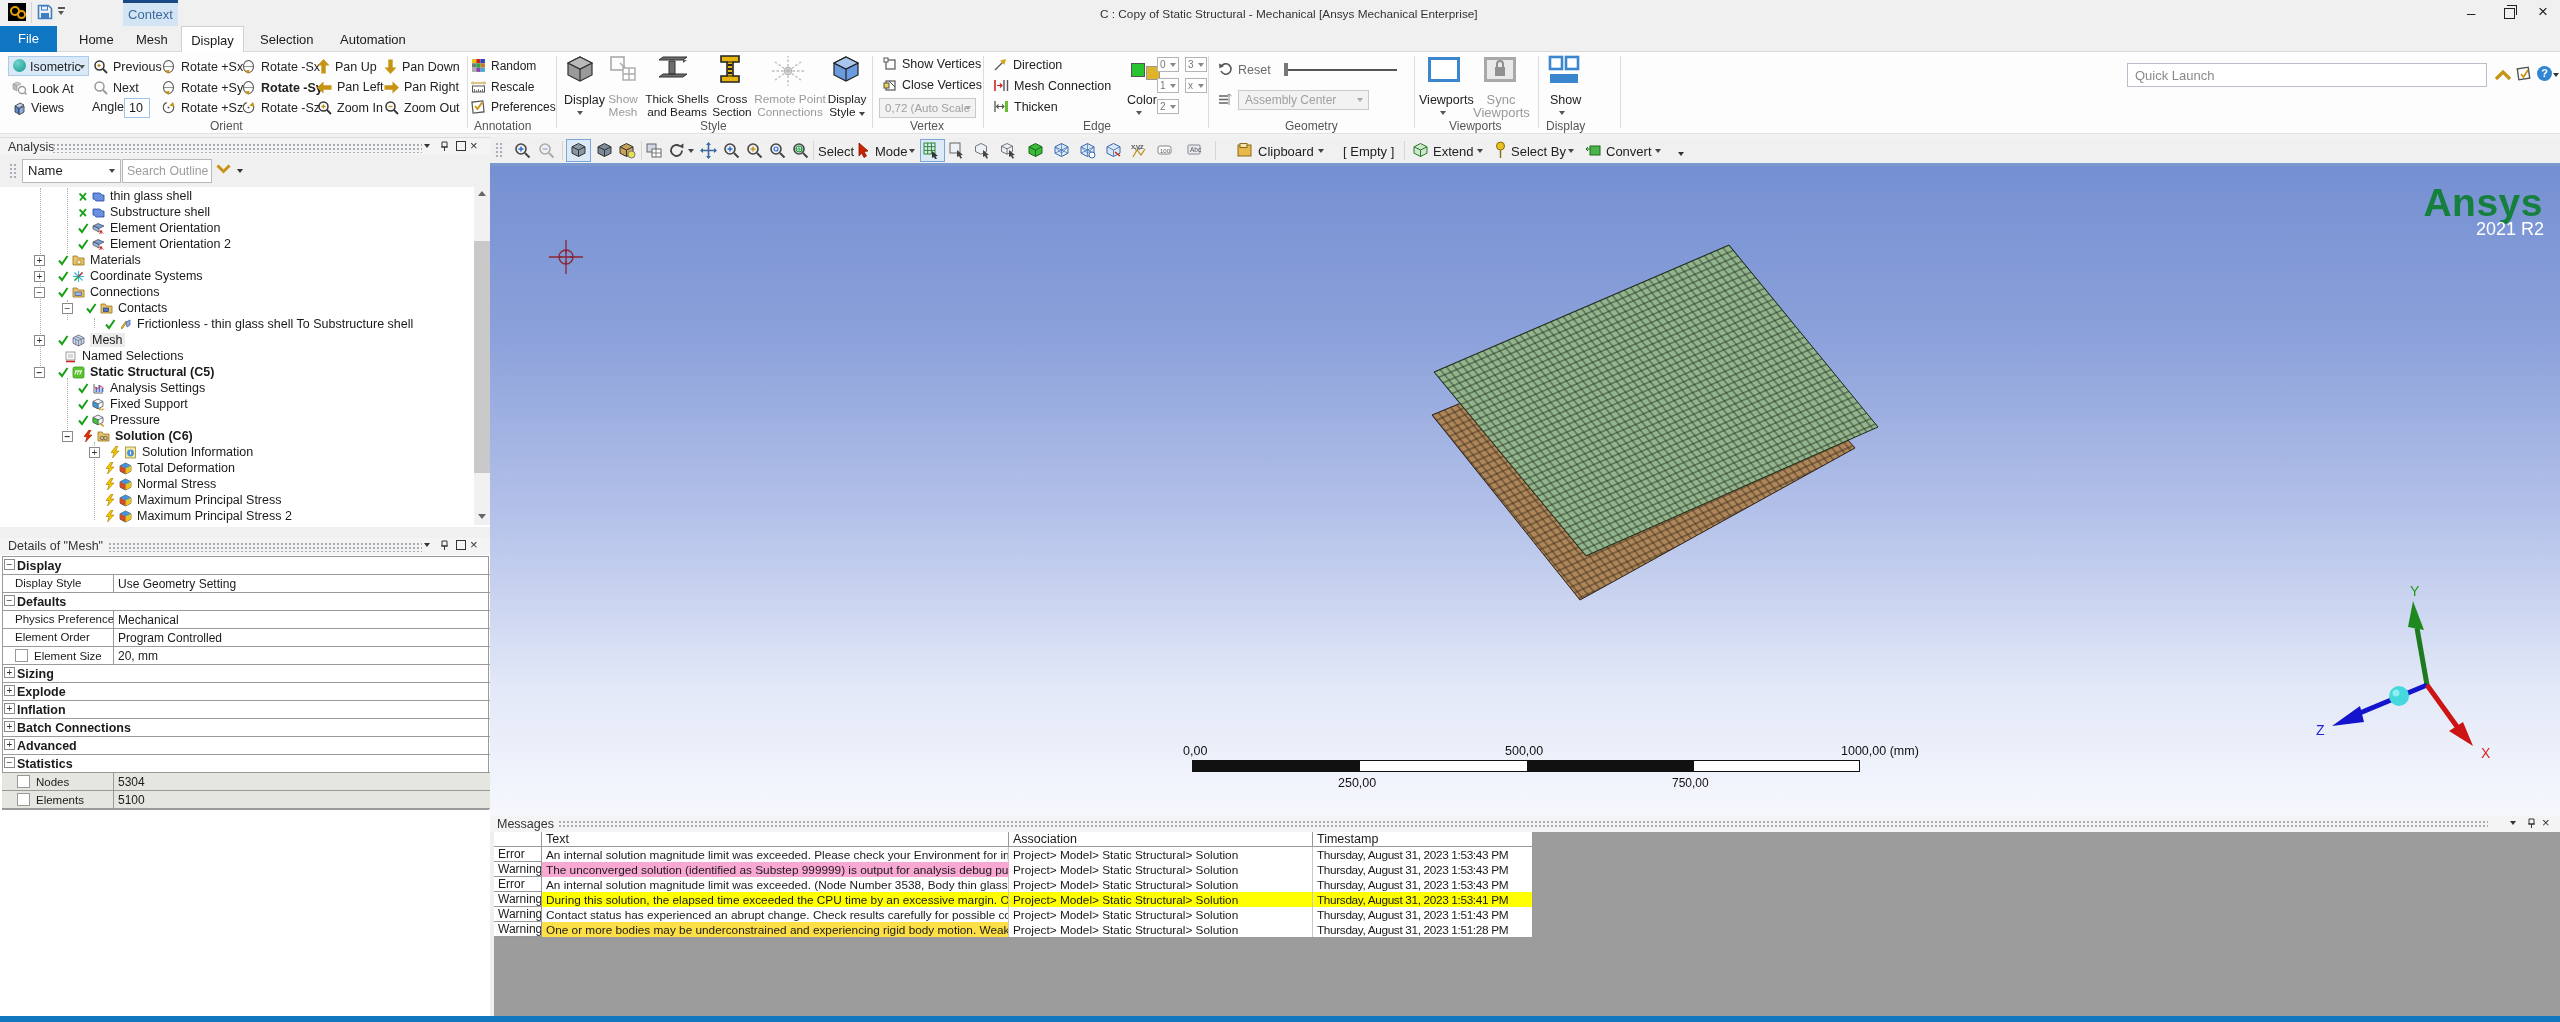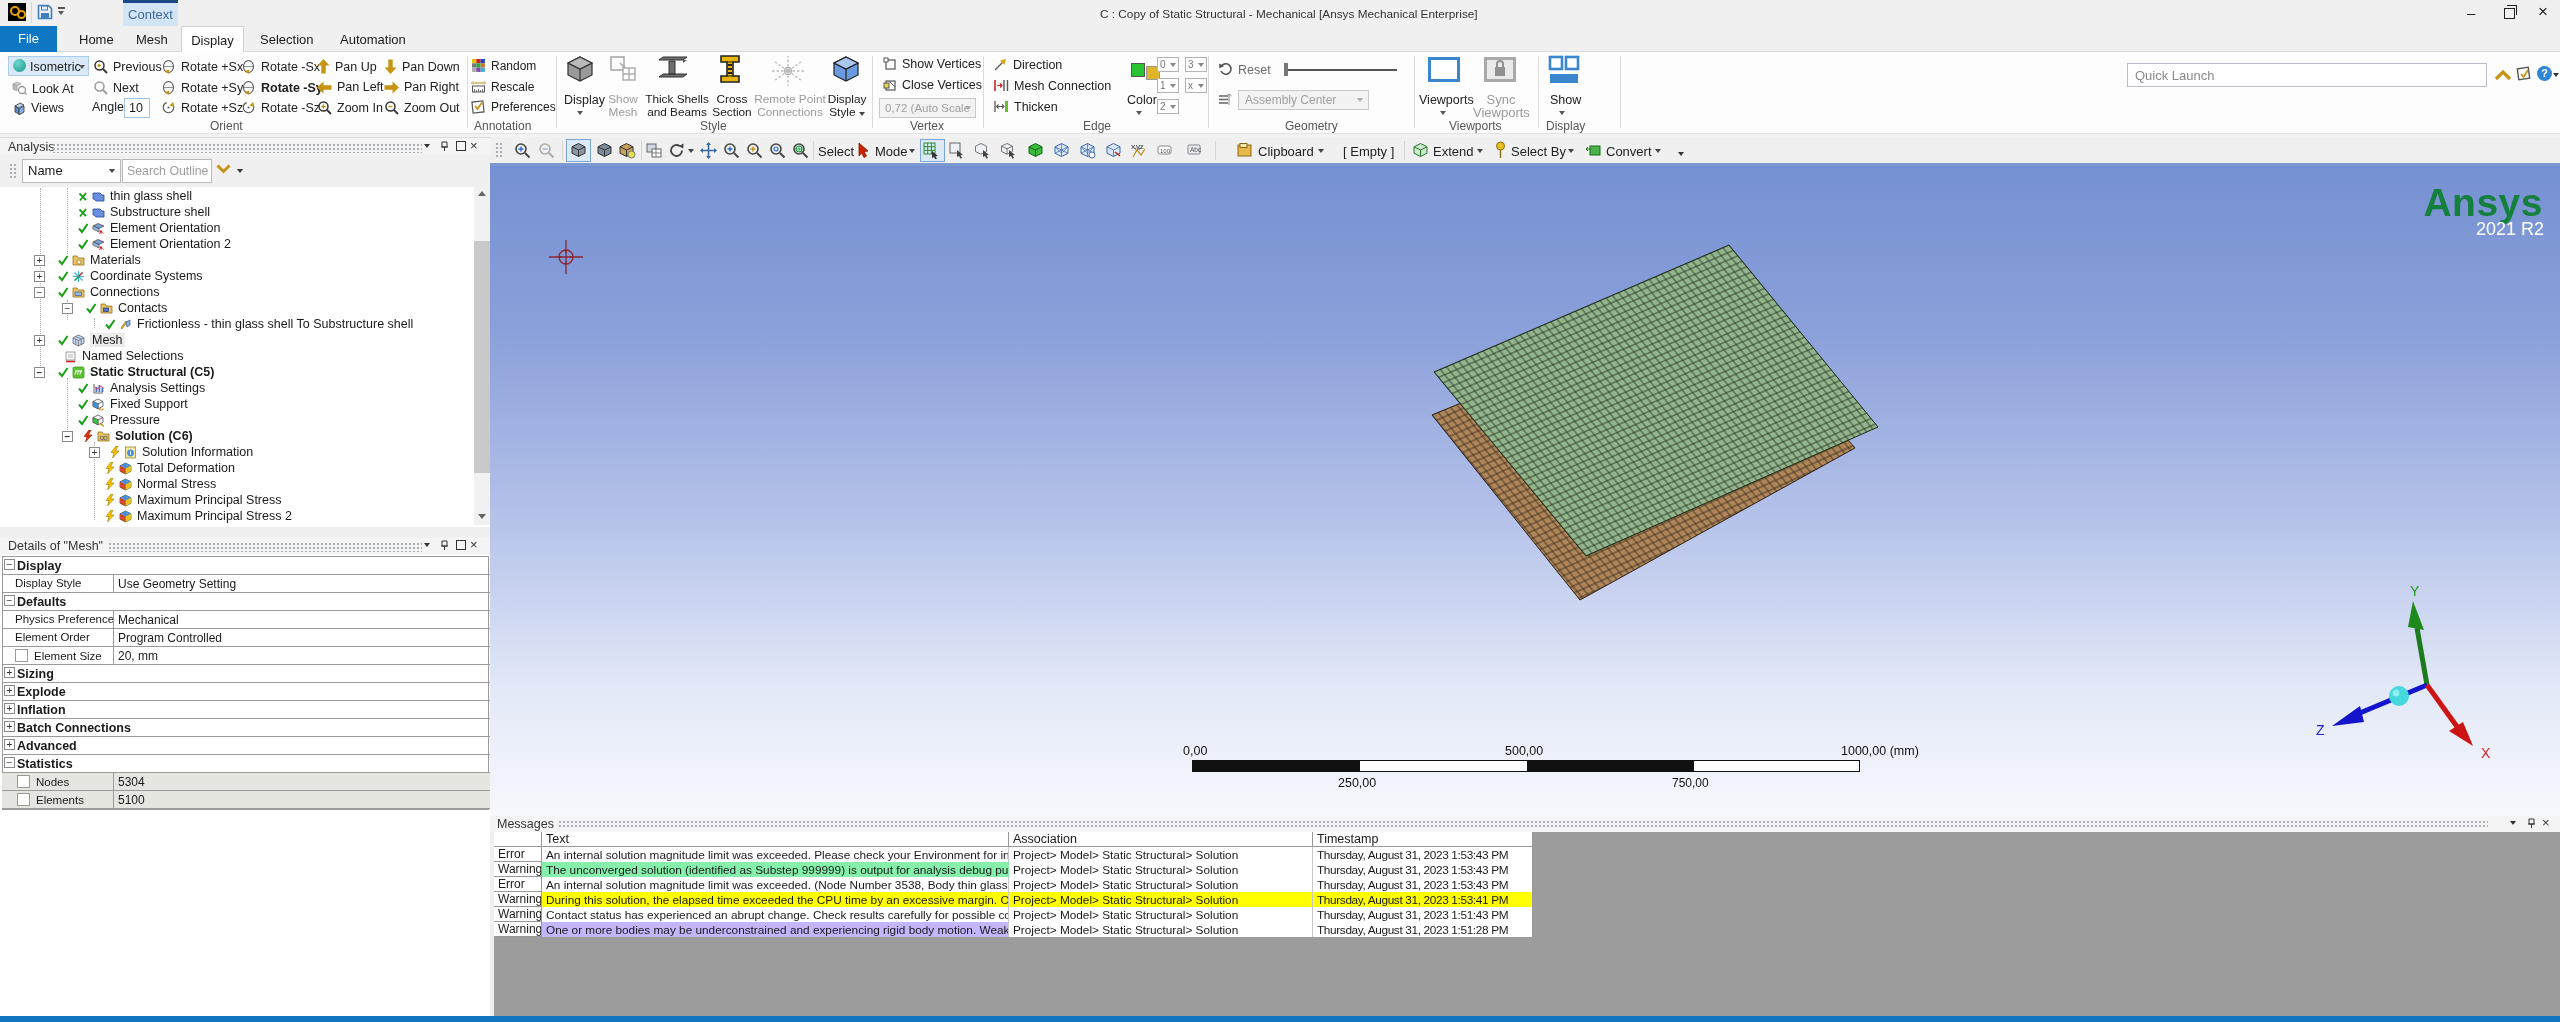--- a/index.html
+++ b/index.html
@@ -888,38 +888,38 @@
   <div class="abs mhdr" style="left:542px;top:832px;width:467px;height:15px;border-bottom:1px solid #999;">Text</div>
   <div class="abs mhdr" style="left:1009px;top:832px;width:304px;height:15px;border-bottom:1px solid #999;">Association</div>
   <div class="abs mhdr" style="left:1313px;top:832px;width:220px;height:15px;border-bottom:1px solid #999;">Timestamp</div>
 
   <div class="abs msev" style="left:494px;top:847px;width:48px;height:15px;">Error</div>
   <div class="abs mcell" style="left:542px;top:847px;width:467px;height:15px;background:#fff;">An internal solution magnitude limit was exceeded. Please check your Environment for in;</div>
   <div class="abs mcell" style="left:1009px;top:847px;width:304px;height:15px;background:#fff;">Project&gt; Model&gt; Static Structural&gt; Solution</div>
   <div class="abs mcell" style="left:1313px;top:847px;width:220px;height:15px;letter-spacing:-0.35px;background:#fff;border-right:1px solid #999;">Thursday, August 31, 2023 1:53:43 PM</div>
 
   <div class="abs msev" style="left:494px;top:862px;width:48px;height:15px;">Warning</div>
-  <div class="abs mcell" style="left:542px;top:862px;width:477px;height:15px;background:#86efac;">The unconverged solution (identified as Substep 999999) is output for analysis debug pu</div>
+  <div class="abs mcell" style="left:542px;top:862px;width:477px;height:15px;background:#f9a8d4;">The unconverged solution (identified as Substep 999999) is output for analysis debug pu</div>
   <div class="abs mcell" style="left:1009px;top:862px;width:304px;height:15px;background:#fff;">Project&gt; Model&gt; Static Structural&gt; Solution</div>
   <div class="abs mcell" style="left:1313px;top:862px;width:220px;height:15px;letter-spacing:-0.35px;background:#fff;border-right:1px solid #999;">Thursday, August 31, 2023 1:53:43 PM</div>
 
   <div class="abs msev" style="left:494px;top:877px;width:48px;height:15px;">Error</div>
   <div class="abs mcell" style="left:542px;top:877px;width:467px;height:15px;background:#fff;">An internal solution magnitude limit was exceeded. (Node Number 3538, Body thin glass :</div>
   <div class="abs mcell" style="left:1009px;top:877px;width:304px;height:15px;background:#fff;">Project&gt; Model&gt; Static Structural&gt; Solution</div>
   <div class="abs mcell" style="left:1313px;top:877px;width:220px;height:15px;letter-spacing:-0.35px;background:#fff;border-right:1px solid #999;">Thursday, August 31, 2023 1:53:43 PM</div>
 
   <div class="abs msev" style="left:494px;top:892px;width:48px;height:15px;">Warning</div>
   <div class="abs mcell" style="left:542px;top:892px;width:467px;height:15px;background:#ffff00;">During this solution, the elapsed time exceeded the CPU time by an excessive margin.  Off</div>
   <div class="abs mcell" style="left:1009px;top:892px;width:304px;height:15px;background:#ffff00;">Project&gt; Model&gt; Static Structural&gt; Solution</div>
   <div class="abs mcell" style="left:1313px;top:892px;width:220px;height:15px;letter-spacing:-0.35px;background:#ffff00;border-right:1px solid #999;">Thursday, August 31, 2023 1:53:41 PM</div>
 
   <div class="abs msev" style="left:494px;top:907px;width:48px;height:15px;">Warning</div>
   <div class="abs mcell" style="left:542px;top:907px;width:467px;height:15px;background:#fff;">Contact status has experienced an abrupt change.  Check results carefully for possible co</div>
   <div class="abs mcell" style="left:1009px;top:907px;width:304px;height:15px;background:#fff;">Project&gt; Model&gt; Static Structural&gt; Solution</div>
   <div class="abs mcell" style="left:1313px;top:907px;width:220px;height:15px;letter-spacing:-0.35px;background:#fff;border-right:1px solid #999;">Thursday, August 31, 2023 1:51:43 PM</div>
 
   <div class="abs msev" style="left:494px;top:922px;width:48px;height:15px;">Warning</div>
-  <div class="abs mcell" style="left:542px;top:922px;width:467px;height:15px;background:#c4b5fd;">One or more bodies may be underconstrained and experiencing rigid body motion. Weak</div>
+  <div class="abs mcell" style="left:542px;top:922px;width:467px;height:15px;background:#fde047;">One or more bodies may be underconstrained and experiencing rigid body motion. Weak</div>
   <div class="abs mcell" style="left:1009px;top:922px;width:304px;height:15px;background:#fff;">Project&gt; Model&gt; Static Structural&gt; Solution</div>
   <div class="abs mcell" style="left:1313px;top:922px;width:220px;height:15px;letter-spacing:-0.35px;background:#fff;border-right:1px solid #999;">Thursday, August 31, 2023 1:51:28 PM</div>
 </div>
 
 <div class="abs" style="left:0;top:1016px;width:2560px;height:6px;background:#1178c0;"></div>
 
 </body></html>

